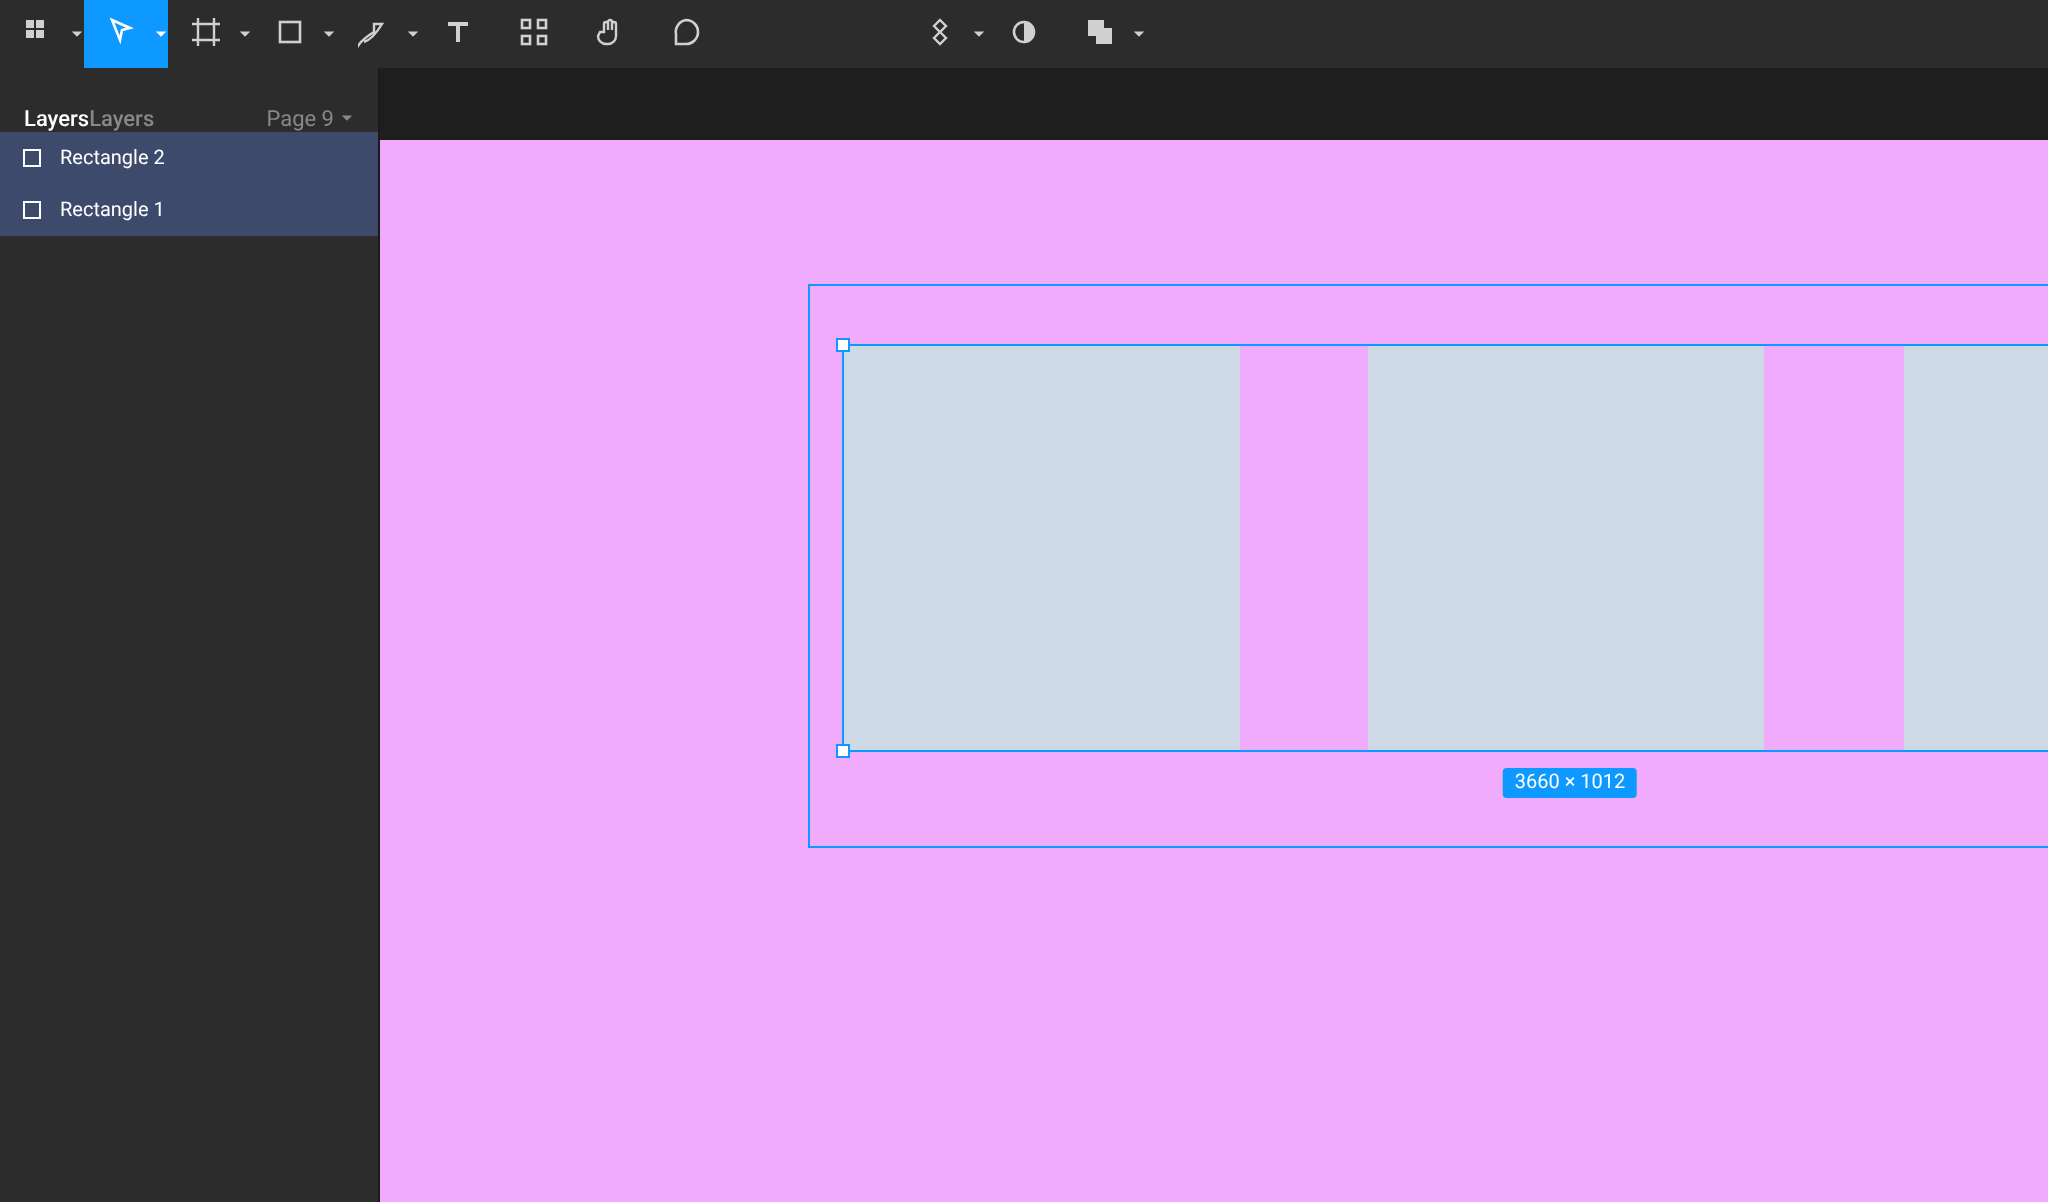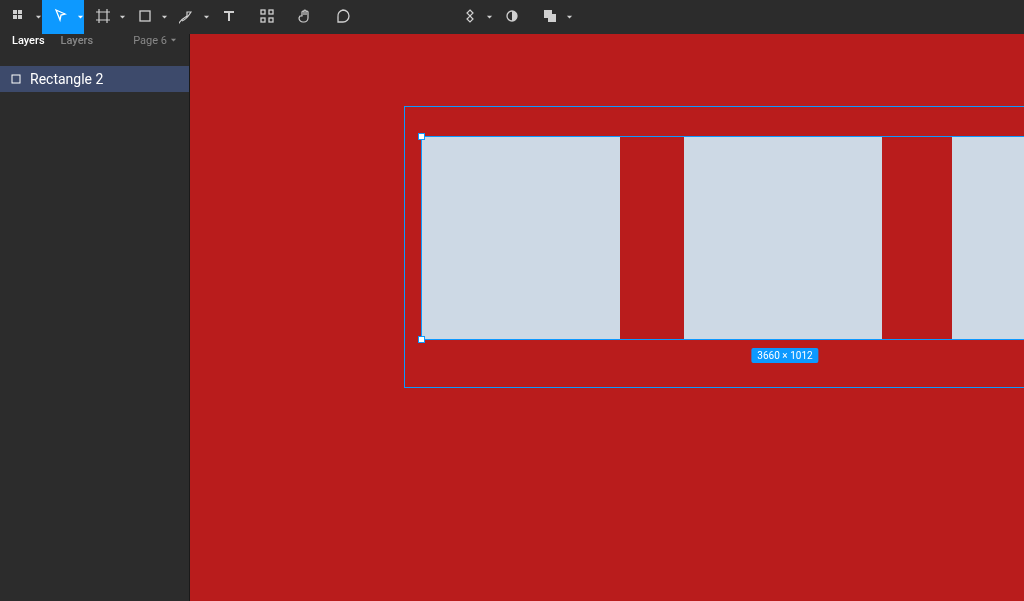--- a/index.html
+++ b/index.html
@@ -53,24 +53,24 @@
   
   .side-panel {
     width: 190px;
     background: #2c2c2c;
     border-right: 1px solid #1a1a1a;
     display: flex;
     flex-direction: column;
   }
   .panel-tabs {
     display: flex;
-    align-items: flex-start;
+    align-items: flex-end;
     height: 32px;
     padding: 0 12px;
-    gap: 16px;
+    gap: 0;
   }
   .panel-tab { color: #888; cursor: pointer; font-weight: 500; }
   .panel-tab.active { color: #fff; }
   .page-selector {
     margin-left: auto;
     display: flex;
     align-items: center;
     gap: 3px;
     color: #888;
     cursor: pointer;
@@ -82,28 +82,29 @@
     display: flex;
     align-items: center;
     height: 26px;
     padding: 0 10px;
     gap: 8px;
     cursor: pointer;
   }
   .layer-row.selected { background: #3d4a6b; color: #fff; }
   .layer-row .layer-icon { width: 12px; height: 12px; display: flex; align-items: center; justify-content: center; }
   .layer-row .layer-icon svg { width: 10px; height: 10px; }
-  .layer-row span.label { font-size: 14px; }
+  .layer-row span.label { font-size: 10px; }
 
   
   .canvas {
     flex: 1;
-    background: #b91c1c;
+    background: #f0abfc;
     position: relative;
     overflow: hidden;
+    margin-top: 36px;
   }
   .frame-bounds {
     position: absolute;
     left: 214px; top: 72px;
     width: 762px; height: 282px;
     border: 1px solid #0d99ff;
   }
   .selection {
     position: absolute;
     left: 231px; top: 102px;
@@ -288,38 +289,46 @@
   </div>
 </div>
 
 <div class="main">
 
   <div class="side-panel">
     <div class="panel-tabs">
       <div class="panel-tab active">Layers</div>
       <div class="panel-tab">Layers</div>
       <div class="page-selector">
-        <span>Page 6</span>
+        <span>Page 9</span>
         <span>
           <svg viewBox="0 0 8 8" fill="currentColor">
               <path d="M1 2l3 3 3-3"></path>
             </svg>
         </span>
       </div>
     </div>
 
     <div class="layers">
       <div class="layer-row selected">
         <span class="layer-icon">
           <svg viewBox="0 0 10 10" fill="none" stroke="currentColor" stroke-width="1">
               <rect x="1" y="1" width="8" height="8"></rect>
             </svg>
         </span>
         <span class="label">Rectangle 2</span>
       </div>
+      <div class="layer-row selected">
+        <span class="layer-icon">
+          <svg viewBox="0 0 10 10" fill="none" stroke="currentColor" stroke-width="1">
+              <rect x="1" y="1" width="8" height="8"></rect>
+            </svg>
+        </span>
+        <span class="label">Rectangle 1</span>
+      </div>
     </div>
   </div>
 
   <div class="canvas">
 
     <div class="frame-bounds"></div>
 
     <div class="selection">
       <div class="rect r1"></div>
       <div class="rect r2"></div>

